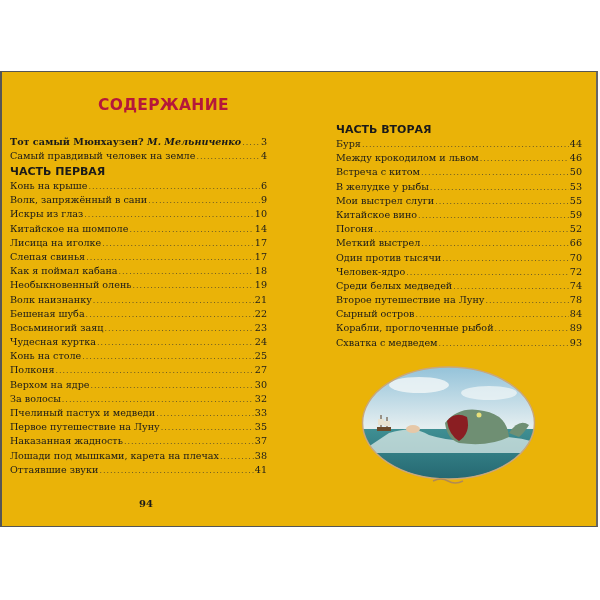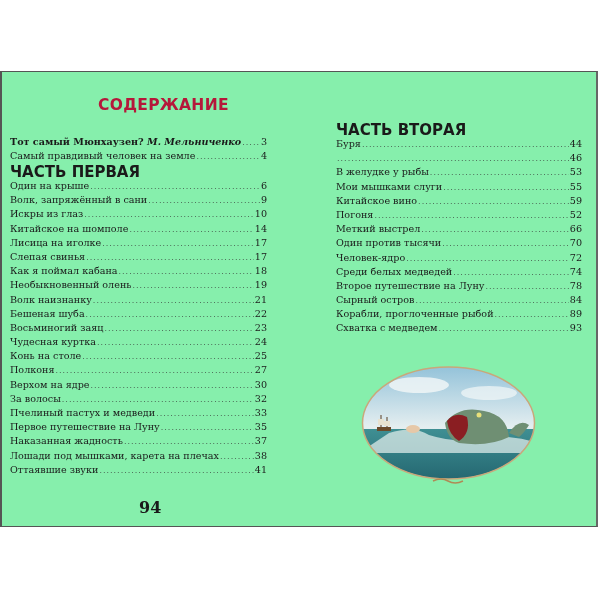--- a/index.html
+++ b/index.html
@@ -1,33 +1,33 @@
 <!DOCTYPE html>
 <html><head>
 <meta charset="utf-8">
 <style>
   html, body { margin:0; padding:0; background:#ffffff; }
   body { width:600px; height:600px; position:relative; overflow:hidden; font-family:"DejaVu Serif", serif; color:#1a1a1a; }
-  .spread { position:absolute; left:0; top:71px; width:598px; height:456px; border:1px solid #555; border-left:2px solid #555; border-right:2px solid #666; background:#86efac; box-sizing:border-box; }
+  .spread { position:absolute; left:0; top:71px; width:598px; height:456px; border:1px solid #555; border-left:2px solid #555; border-right:2px solid #666; background:#eab308; box-sizing:border-box; }
   .page { position:absolute; top:0; height:100%; }
   .left { left:0; width:300px; }
   .right { left:300px; width:298px; }
   .title { position:absolute; left:96px; top:24px; font-family:"DejaVu Sans", sans-serif; font-weight:bold; font-size:15.5px; color:#b5183a; letter-spacing:0.3px; }
   .list { position:absolute; font-size:9.6px; }
   .left .list { left:8px; width:257px; }
   .right .list { left:34px; width:246px; }
   .row { display:flex; align-items:baseline; height:14.2px; white-space:nowrap; }
   .row .t { flex:0 0 auto; }
   .row .t i { font-style:italic; }
   .row .d { flex:1 1 auto; overflow:hidden; margin:0 1px; color:#333; letter-spacing:1px; font-size:8px; }
   .row .d::after { content:"......................................................................................................................................................"; }
   .row .p { flex:0 0 auto; }
   .intro .row.bold .t { font-weight:bold; }
-  .section { font-family:"DejaVu Sans", sans-serif; font-weight:bold; font-size:15px; height:16px; line-height:16px; }
-  .pagenum { position:absolute; left:137px; top:426px; font-weight:bold; font-size:16px; }
+  .section { font-family:"DejaVu Sans", sans-serif; font-weight:bold; font-size:11px; height:16px; line-height:16px; }
+  .pagenum { position:absolute; left:137px; top:426px; font-weight:bold; font-size:10px; }
   .illus { position:absolute; left:57px; top:291px; width:179px; height:128px; }
 </style>
 </head>
 <body>
 
 <div class="spread">
   <div class="page left">
     <div class="title">СОДЕРЖАНИЕ</div>
     <div class="list intro" style="top:64px;">
       <div class="row bold">
@@ -37,21 +37,21 @@
       </div>
       <div class="row" style="margin-top:0;">
         <span class="t">Самый правдивый человек на земле</span>
         <span class="d"></span>
         <span class="p">4</span>
       </div>
     </div>
     <div class="list" style="top:92px;" id="part1">
       <div class="section">ЧАСТЬ ПЕРВАЯ</div>
     <div class="row">
-          <span class="t">Один на крыше</span>
+          <span class="t">Конь на крыше</span>
           <span class="d"></span>
           <span class="p">6</span>
         </div>
         <div class="row">
           <span class="t">Волк, запряжённый в сани</span>
           <span class="d"></span>
           <span class="p">9</span>
         </div>
         <div class="row">
           <span class="t">Искры из глаз</span>
@@ -154,30 +154,36 @@
 
   <div class="page right">
     <div class="list" style="top:50px;" id="part2">
       <div class="section">ЧАСТЬ ВТОРАЯ</div>
     <div class="row">
           <span class="t">Буря</span>
           <span class="d"></span>
           <span class="p">44</span>
         </div>
         <div class="row">
+          <span class="t">Между крокодилом и львом</span>
           <span class="d"></span>
           <span class="p">46</span>
         </div>
         <div class="row">
+          <span class="t">Встреча с китом</span>
+          <span class="d"></span>
+          <span class="p">50</span>
+        </div>
+        <div class="row">
           <span class="t">В желудке у рыбы</span>
           <span class="d"></span>
           <span class="p">53</span>
         </div>
         <div class="row">
-          <span class="t">Мои мышками слуги</span>
+          <span class="t">Мои выстрел слуги</span>
           <span class="d"></span>
           <span class="p">55</span>
         </div>
         <div class="row">
           <span class="t">Китайское вино</span>
           <span class="d"></span>
           <span class="p">59</span>
         </div>
         <div class="row">
           <span class="t">Погоня</span>

